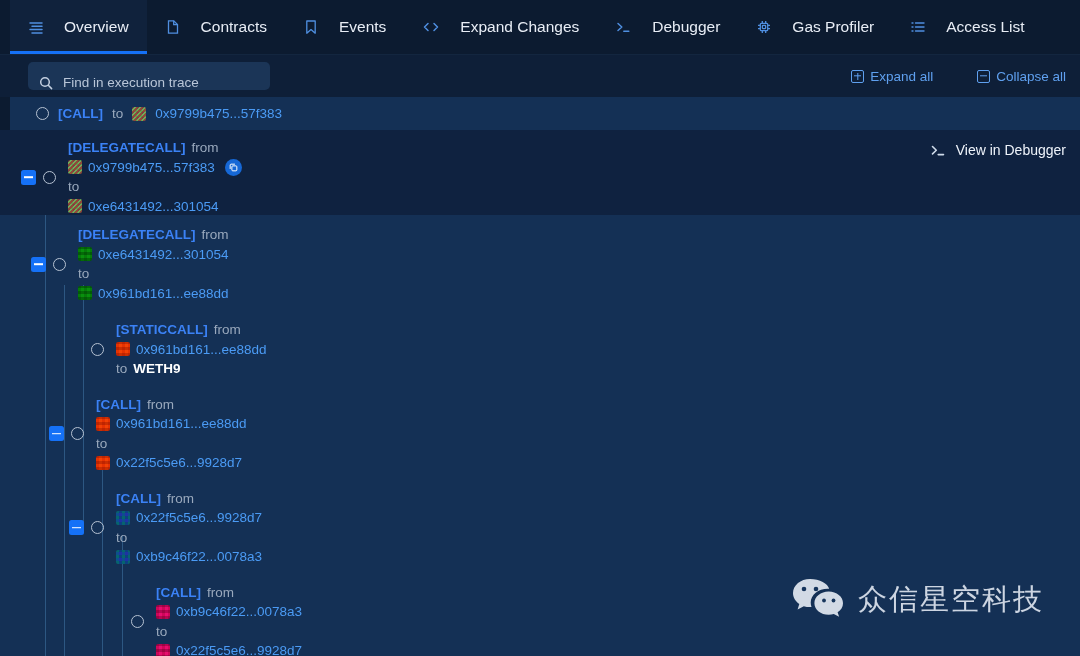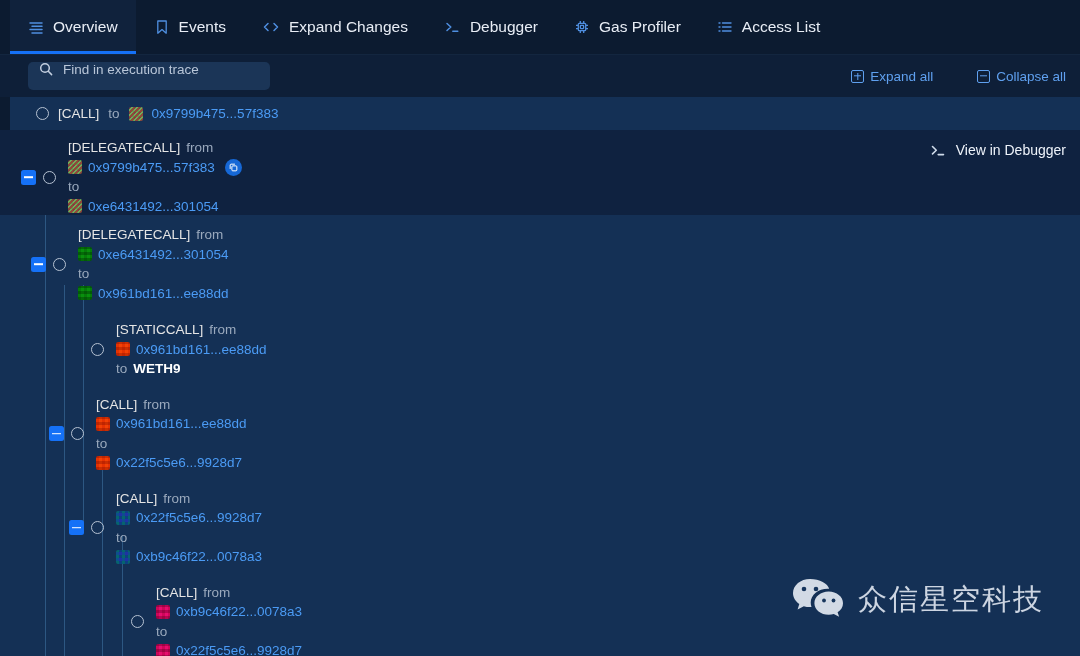--- a/index.html
+++ b/index.html
@@ -14,21 +14,21 @@
   .tabbar {
     height: 55px;
     background: #0c1b30;
     display: flex;
     align-items: stretch;
     padding-left: 10px;
     border-bottom: 1px solid #13263f;
     position: relative;
   }
   .tab {
-    display: flex; align-items: center; gap: 9px;
+    display: flex; align-items: center; gap: 20px;
     padding: 8px 18px;
     color: #e8edf5;
     font-size: 15.5px;
     position: relative;
     cursor: pointer;
     white-space: nowrap;
     text-align: right;
   }
   .tab.active { background: #10223c; }
   .tab.active::after {
@@ -43,21 +43,21 @@
     height: 42px;
     background: #0e1f38;
     display: flex; align-items: center;
     padding-left: 10px; padding-right: 14px;
     position: relative;
   }
   .searchbox {
     width: 242px; height: 28px;
     background: #1b3557;
     border-radius: 5px;
-    display: flex; align-items: flex-start;
+    display: flex; align-items: flex-end;
     gap: 10px;
     padding: 0 11px;
     margin-left: 18px;
   }
   .searchbox .sic { color: #c3cfe0; display: flex; }
   .searchbox input {
     background: transparent; border: none; outline: none;
     color: #d6dfec; font-size: 13.5px;
     font-family: "Liberation Sans", sans-serif;
     width: 100%;
@@ -119,21 +119,21 @@
     height: 1.6px; background: #fff; transform: translateY(-50%);
   }
   .minusbtn.hidden { visibility: hidden; }
   .circ {
     width: 13px; height: 13px; border-radius: 50%;
     border: 1.7px solid #b6c2d2; flex: 0 0 auto; cursor: pointer;
   }
 
   .body { padding-left: 12px; padding-top: 6px; padding-bottom: 6px; line-height: 19.5px; }
   .ln { display: flex; align-items: center; gap: 6px; white-space: nowrap; text-align: right; }
-  .kind { color: #e5e5e5; font-weight: normal; font-size: 13.5px; }
+  .kind { color: #3b82f6; font-weight: bold; font-size: 13.5px; }
   .word { color: #9aa9bd; font-size: 13.5px; }
   .addr { color: #4b9bf5; font-size: 13.5px; cursor: pointer; }
   .name { color: #ffffff; font-weight: bold; font-size: 13.5px; }
 
   
   .av {
     width: 14px; height: 14px; border-radius: 2px; flex: 0 0 auto;
     display: inline-block;
   }
   .av-a { background:
@@ -194,20 +194,29 @@
 
   <div class="tab active">
     <span class="ic">
       <svg width="16" height="16" viewBox="0 0 16 16" fill="none" stroke="currentColor" stroke-width="1.5" stroke-linecap="round">
         <path d="M2 4h12M4 7.3h10M2 10.6h12M4 13.9h10"></path>
       </svg>
     </span>
     <span>Overview</span>
   </div>
 
+  <div class="tab">
+    <span class="ic">
+      <svg width="16" height="16" viewBox="0 0 16 16" fill="none" stroke="currentColor" stroke-width="1.3">
+        <path d="M3.5 1.8h5.2L12.5 5.5v8.7h-9z"></path>
+          <path d="M8.7 1.8v3.8h3.8"></path>
+      </svg>
+    </span>
+    <span>Contracts</span>
+  </div>
 
   <div class="tab">
     <span class="ic">
       <svg width="16" height="16" viewBox="0 0 16 16" fill="none" stroke="currentColor" stroke-width="1.3" stroke-linejoin="round">
         <path d="M3.8 2h8.4v12.2L8 10.6l-4.2 3.6z"></path>
       </svg>
     </span>
     <span>Events</span>
   </div>
 

